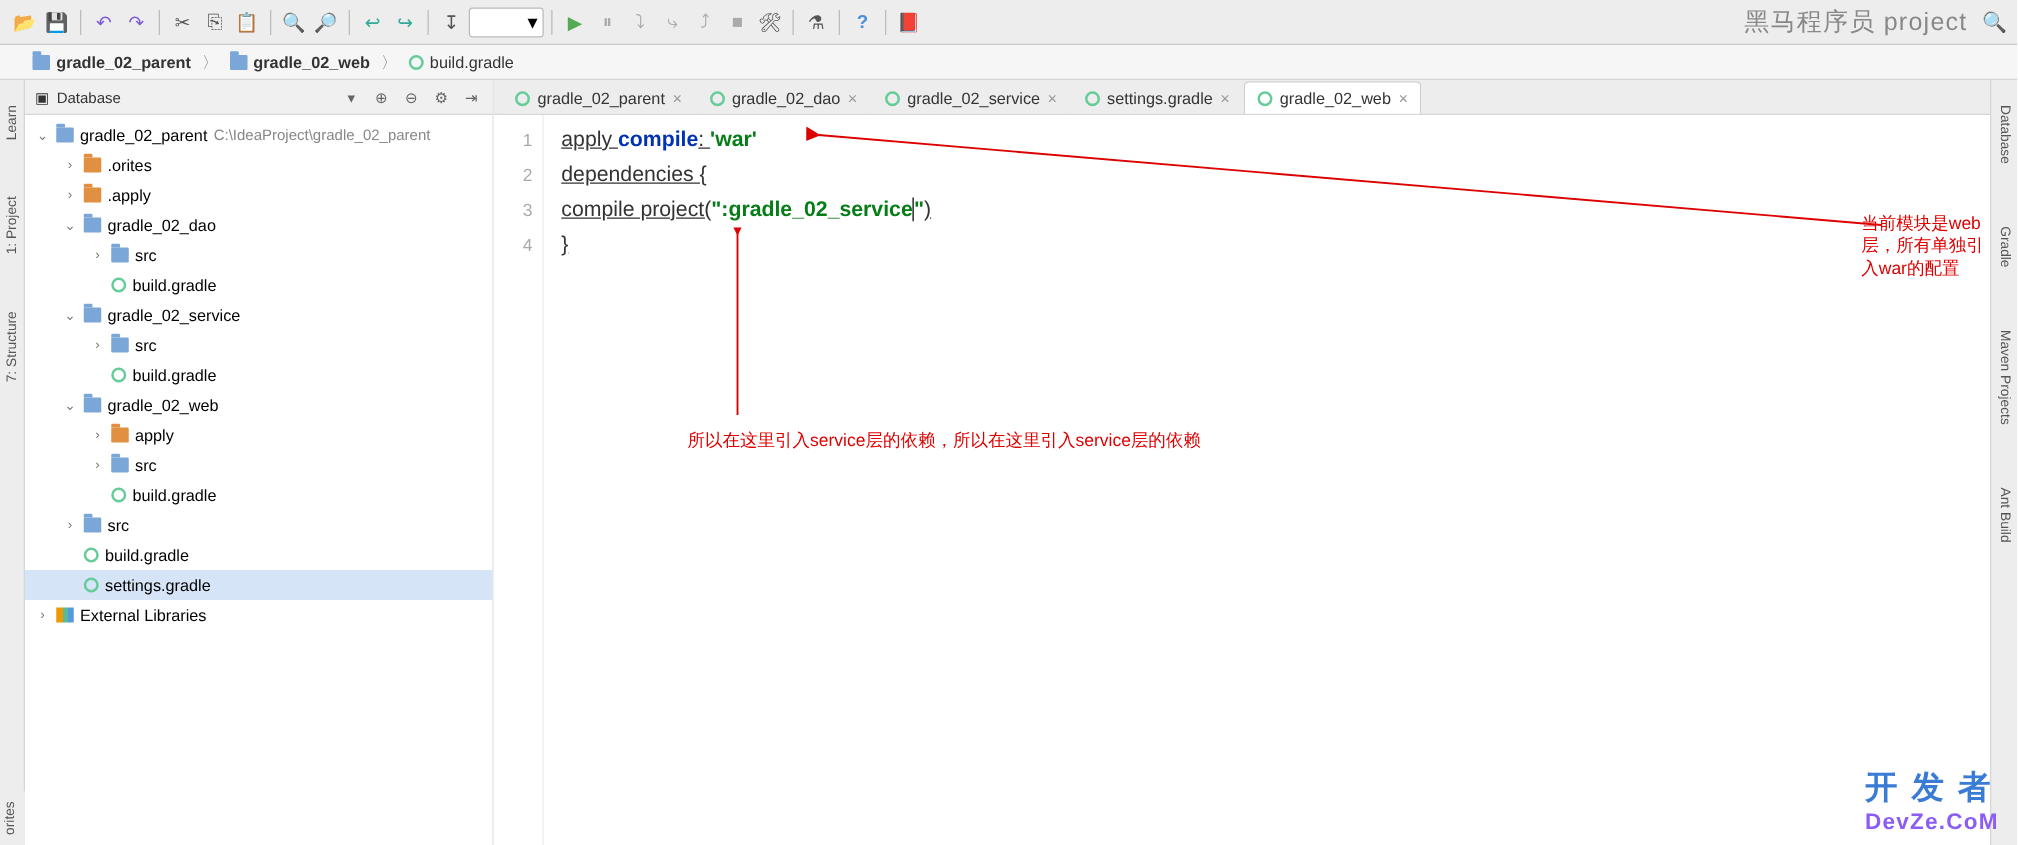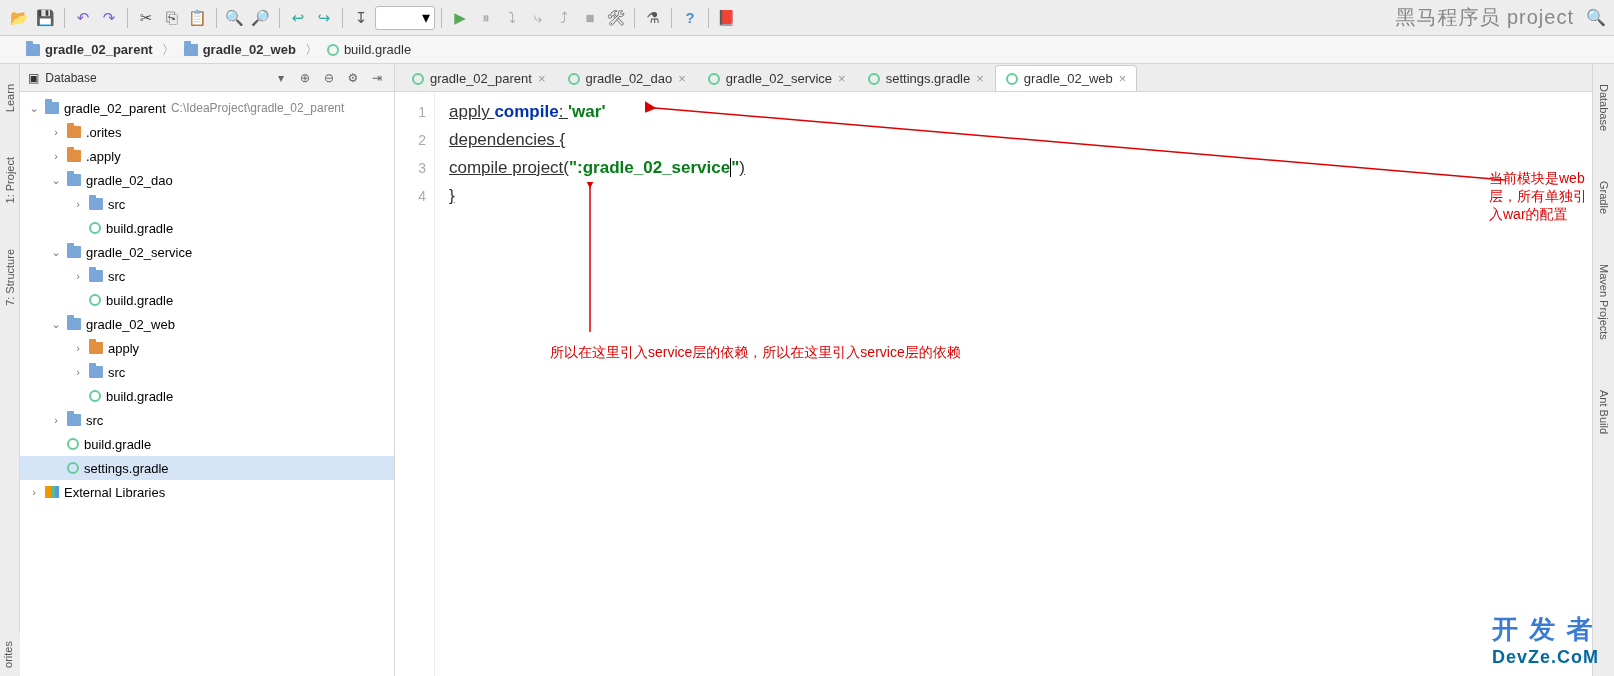--- a/index.html
+++ b/index.html
@@ -41,21 +41,21 @@
 .code .line { height: 28px; line-height: 28px; }
 .kw { color: #0033b3; font-weight: bold; }
 .str { color: #067d17; font-weight: bold; }
 .plain { color: #333; text-decoration: underline; }
 .cursor { border-right: 1px solid #000; animation: blink 1s infinite; }
 .right-sidebar { width: 22px; background: #ededed; border-left: 1px solid #d6d6d6; display:flex; flex-direction:column; align-items:center; padding-top:20px; gap:50px;}
 .right-sidebar .vert { writing-mode: vertical-rl; font-size: 11px; color: #555; display:flex; align-items:center; gap:3px;}
 .annot { position: absolute; color: #d00; font-size: 14px; font-family: "Microsoft YaHei", sans-serif; }
 .bottom-sidebar { position:absolute; left:0; bottom:0; width:20px; writing-mode:vertical-rl; transform:rotate(180deg); font-size:11px; color:#555; background:#ededed; padding:8px 2px;}
 .watermark-bot { position:absolute; bottom:8px; right:15px; font-size:26px; font-weight:bold; color:#3a7bd5; letter-spacing:2px; font-family:"SimHei",sans-serif;}
-.watermark-bot .dom{font-size:18px;letter-spacing:1px;color:#0369a1;}
+.watermark-bot .dom{font-size:18px;letter-spacing:1px;color:#8b5cf6;}
 svg.arrow { position:absolute; pointer-events:none; }
 </style>
 </head>
 <body>
 
 <div class="toolbar">
   <span class="tbtn">📂</span>
   <span class="tbtn">💾</span>
   <span class="tsep"></span>
   <span class="tbtn" style="color:#7a59d8;">↶</span>

